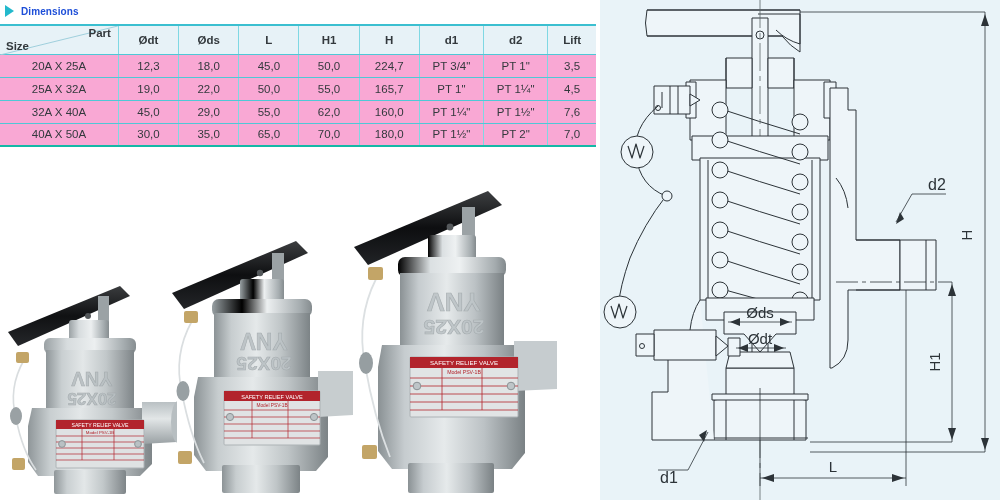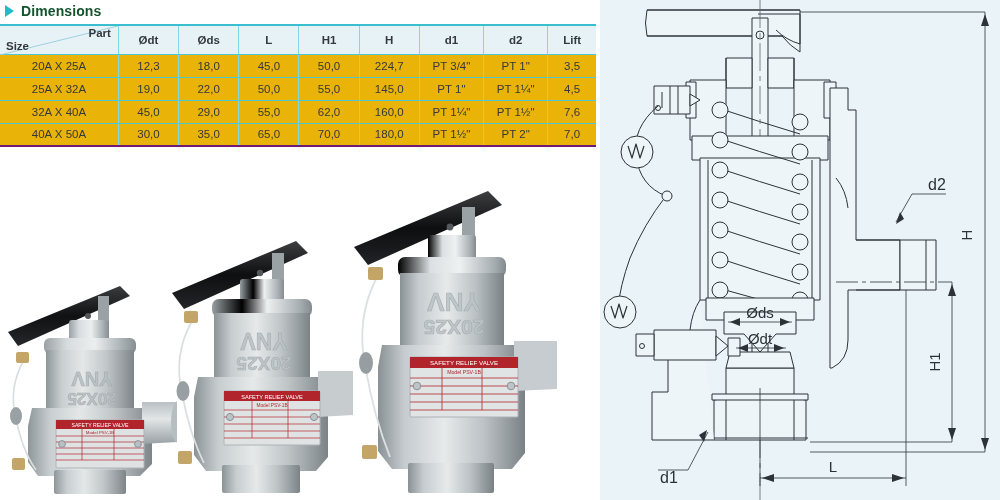--- a/index.html
+++ b/index.html
@@ -23,21 +23,21 @@
     display: flex; align-items: center; gap: 7px;
     padding-left: 5px;
   }
   .tri {
     width: 0; height: 0;
     border-left: 9px solid #23b9cc;
     border-top: 6px solid transparent;
     border-bottom: 6px solid transparent;
   }
   .section-title {
-    font-size: 14px; font-weight: bold; color: #14532d;
+    font-size: 10px; font-weight: bold; color: #1d4ed8;
     letter-spacing: .1px;
   }
 
   
   .dim-table {
     position: absolute; left: 0; top: 24px;
     width: 596px;
     border-collapse: collapse;
     table-layout: fixed;
     padding-left: 16px;
@@ -52,22 +52,22 @@
     padding: 0;
   }
   .dim-table th + th, .dim-table td + td { border-left: 1px solid #7fd8e3; }
   .dim-table thead th {
     background: #e7f2f7;
     border-top: 2px solid #3bbfd0;
     border-bottom: 1px solid #4fc8d6;
     height: 29px;
     font-weight: bold;
   }
-  .dim-table tbody tr:last-child td { border-bottom: 2px solid #701a75; }
-  .dim-table tbody td { background: #eab308; }
+  .dim-table tbody tr:last-child td { border-bottom: 2px solid #14b8a6; }
+  .dim-table tbody td { background: #f9a8d4; }
   .hdr-split {
     position: relative;
     background: #e7f2f7 !important;
     padding: 0 !important;
   }
   .hdr-split .part {
     position: absolute; right: 7px; top: 1px;
     font-size: 11.5px; font-weight: bold; color: #33393d;
   }
   .hdr-split .size {
@@ -144,21 +144,21 @@
           <td>PT 3/4"</td>
           <td>PT 1"</td>
           <td>3,5</td>
         </tr>
         <tr>
           <td>25A X 32A</td>
           <td>19,0</td>
           <td>22,0</td>
           <td>50,0</td>
           <td>55,0</td>
-          <td>145,0</td>
+          <td>165,7</td>
           <td>PT 1"</td>
           <td>PT 1¼"</td>
           <td>4,5</td>
         </tr>
         <tr>
           <td>32A X 40A</td>
           <td>45,0</td>
           <td>29,0</td>
           <td>55,0</td>
           <td>62,0</td>

